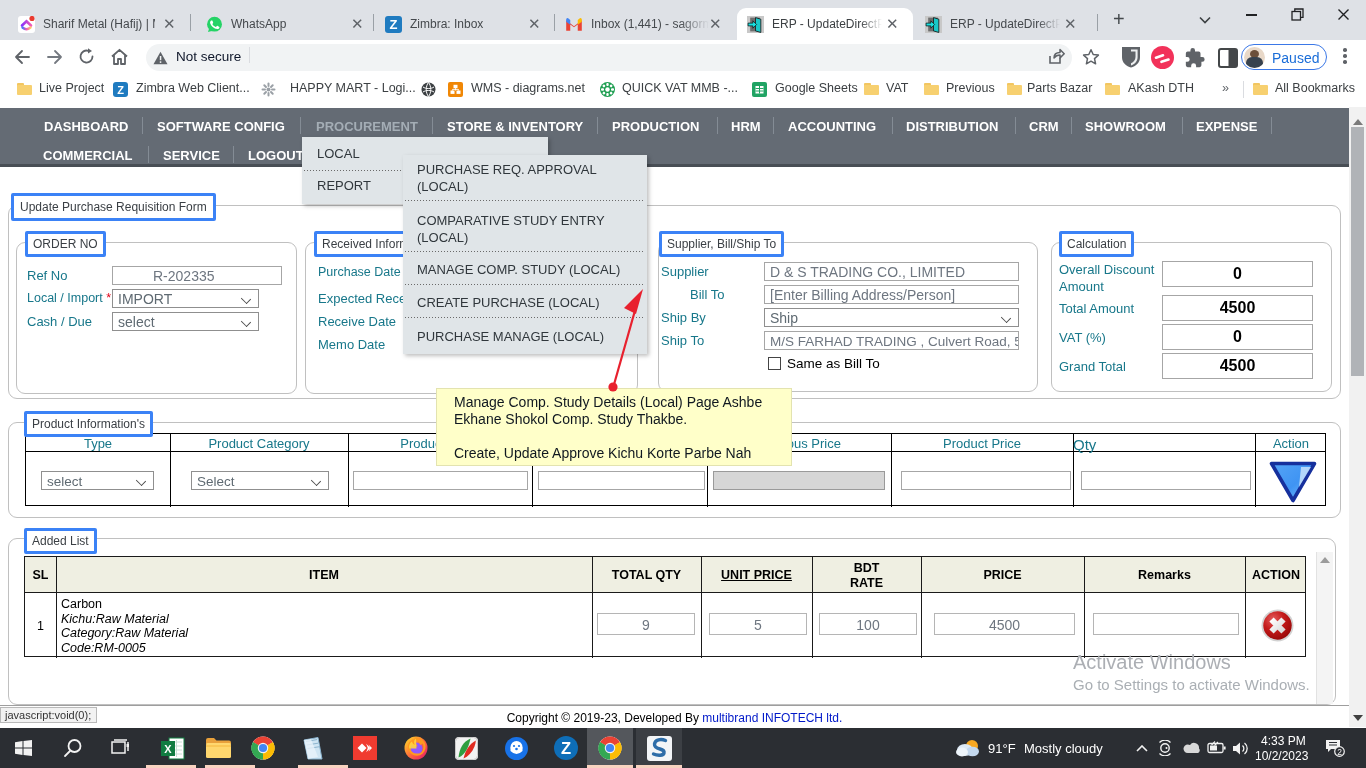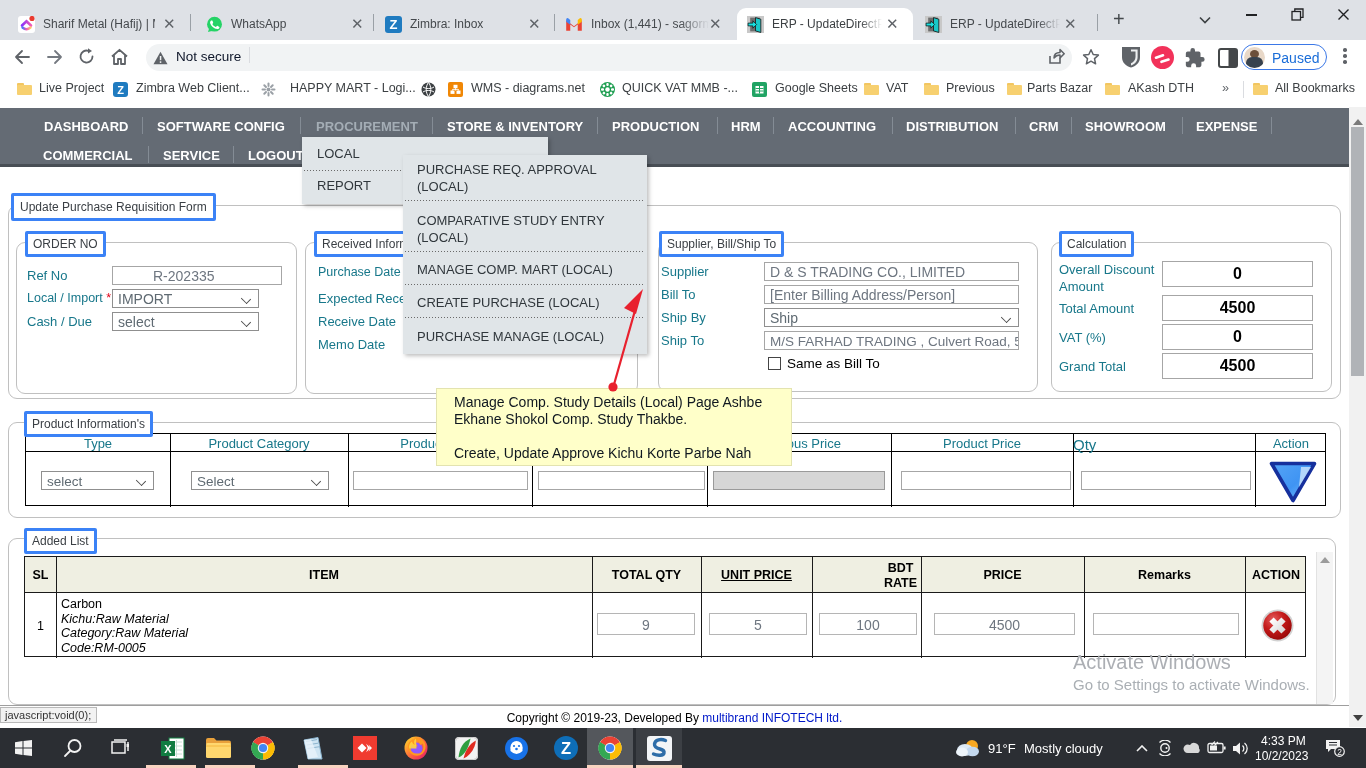--- a/index.html
+++ b/index.html
@@ -323,21 +323,21 @@
     <div class="ddi" style="left:15px; top:9px;">LOCAL</div>
     <div class="dotline" style="left:2px; top:33px; width:242px;"></div>
     <div class="ddi" style="left:15px; top:41px;">REPORT</div>
   </div>
 
   <div class="ddpanel" style="left:403px; top:155px; width:244px; height:199px;">
     <div class="ddi" style="left:14px; top:6px; line-height:17px;">PURCHASE REQ. APPROVAL<br>(LOCAL)</div>
     <div class="dotline" style="left:2px; top:45px; width:240px;"></div>
     <div class="ddi" style="left:14px; top:57px; line-height:17px;">COMPARATIVE STUDY ENTRY<br>(LOCAL)</div>
     <div class="dotline" style="left:2px; top:96px; width:240px;"></div>
-    <div class="ddi" style="left:14px; top:107px;">MANAGE COMP. MART (LOCAL)</div>
+    <div class="ddi" style="left:14px; top:107px;">MANAGE COMP. STUDY (LOCAL)</div>
     <div class="dotline" style="left:2px; top:129px; width:240px;"></div>
     <div class="ddi" style="left:14px; top:140px;">CREATE PURCHASE (LOCAL)</div>
     <div class="dotline" style="left:2px; top:162px; width:240px;"></div>
     <div class="ddi" style="left:14px; top:174px;">PURCHASE MANAGE (LOCAL)</div>
   </div>
   <div id="pagebody">
 
     <fieldset class="fs" style="left:8px; top:205px; width:1333px; height:194px;"></fieldset>
     <div class="legend" style="left:11px; top:193px; font-size:12px; padding:4px 6px;">Update Purchase Requisition Form</div>
 
@@ -354,21 +354,21 @@
     <div class="legend" style="left:314px; top:231px;">Received Information</div>
     <div class="lbl" style="left:318px; top:265px; font-size:12.5px;">Purchase Date <span class="req">*</span></div>
     <div class="lbl" style="left:318px; top:291px;">Expected Receive Date</div>
     <div class="lbl" style="left:318px; top:314px;">Receive Date</div>
     <div class="lbl" style="left:318px; top:337px;">Memo Date</div>
 
     <fieldset class="fs" style="left:658px; top:242px; width:380px; height:150px;"></fieldset>
     <div class="legend" style="left:659px; top:231px;">Supplier, Bill/Ship To</div>
     <div class="lbl" style="left:661px; top:264px;">Supplier</div>
     <div class="inp" style="left:764px; top:262px; width:255px; height:19px;">D &amp; S TRADING CO., LIMITED</div>
-    <div class="lbl" style="left:661px; top:287px;">Bill To</div>
+    <div class="lbl" style="left:690px; top:287px;">Bill To</div>
     <div class="inp" style="left:764px; top:285px; width:255px; height:19px;">[Enter Billing Address/Person]</div>
     <div class="lbl" style="left:661px; top:310px;">Ship By</div>
     <div class="sel" style="left:764px; top:308px; width:255px; height:19px;">Ship</div>
     <div class="lbl" style="left:661px; top:333px;">Ship To</div>
     <div class="inp" style="left:764px; top:331px; width:255px; height:19px; font-size:13.5px;">M/S FARHAD TRADING , Culvert Road, 5</div>
     <div style="position:absolute; left:768px; top:357px; width:13px; height:13px; border:1.5px solid #444; background:#fff;"></div>
     <div style="position:absolute; left:787px; top:356px; font-size:13.5px; color:#000;">Same as Bill To</div>
 
     <fieldset class="fs" style="left:1051px; top:242px; width:281px; height:150px;"></fieldset>
     <div class="legend" style="left:1059px; top:231px;">Calculation</div>
@@ -432,21 +432,21 @@
       <div style="position:absolute; left:567px; top:0; width:1px; height:101px; background:#1a1a1a;"></div>
       <div style="position:absolute; left:676px; top:0; width:1px; height:101px; background:#1a1a1a;"></div>
       <div style="position:absolute; left:787px; top:0; width:1px; height:101px; background:#1a1a1a;"></div>
       <div style="position:absolute; left:896px; top:0; width:1px; height:101px; background:#1a1a1a;"></div>
       <div style="position:absolute; left:1059px; top:0; width:1px; height:101px; background:#1a1a1a;"></div>
       <div style="position:absolute; left:1220px; top:0; width:1px; height:101px; background:#1a1a1a;"></div>
       <div style="position:absolute; left:0; top:11px; width:31px; text-align:center; font-weight:bold; font-size:12.5px;">SL</div>
       <div style="position:absolute; left:31px; top:11px; width:536px; text-align:center; font-weight:bold; font-size:12.5px;">ITEM</div>
       <div style="position:absolute; left:567px; top:11px; width:109px; text-align:center; font-weight:bold; font-size:12.5px;">TOTAL QTY</div>
       <div style="position:absolute; left:676px; top:11px; width:111px; text-align:center; font-weight:bold; font-size:12.5px;text-decoration:underline;">UNIT PRICE</div>
-      <div style="position:absolute; left:821px; top:4px; width:109px; text-align:center; font-weight:bold; font-size:12.5px; line-height:15px;">BDT<br>RATE</div>
+      <div style="position:absolute; left:787px; top:4px; width:109px; text-align:center; font-weight:bold; font-size:12.5px; line-height:15px;">BDT<br>RATE</div>
       <div style="position:absolute; left:896px; top:11px; width:163px; text-align:center; font-weight:bold; font-size:12.5px;">PRICE</div>
       <div style="position:absolute; left:1059px; top:11px; width:161px; text-align:center; font-weight:bold; font-size:12.5px;">Remarks</div>
       <div style="position:absolute; left:1220px; top:11px; width:62px; text-align:center; font-weight:bold; font-size:12.5px;">ACTION</div>
 
       <div style="position:absolute; left:0; top:62px; width:31px; text-align:center; font-size:12.5px;">1</div>
       <div style="position:absolute; left:36px; top:40px; font-size:12.5px; line-height:14.5px;">Carbon<br><i>Kichu:Raw Material</i><br><i>Category:Raw Material</i><br><i>Code:RM-0005</i></div>
       <div class="inp" style="left:572px; top:56px; width:98px; height:22px; text-align:center; line-height:22px; border-color:#b5b5b5;">9</div>
       <div class="inp" style="left:684px; top:56px; width:98px; height:22px; text-align:center; line-height:22px; border-color:#b5b5b5;">5</div>
       <div class="inp" style="left:794px; top:56px; width:98px; height:22px; text-align:center; line-height:22px; border-color:#b5b5b5;">100</div>
       <div class="inp" style="left:909px; top:56px; width:141px; height:22px; text-align:center; line-height:22px; border-color:#b5b5b5;">4500</div>

